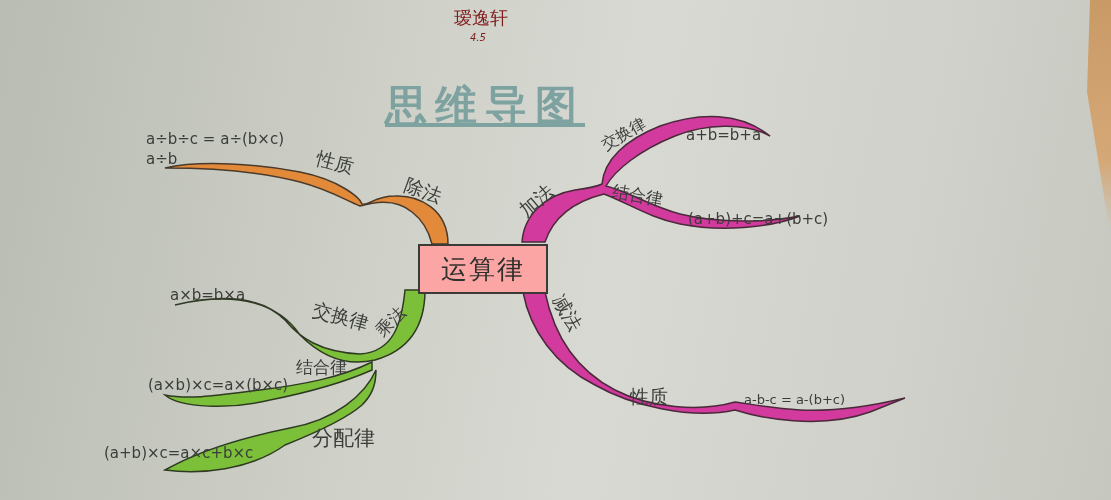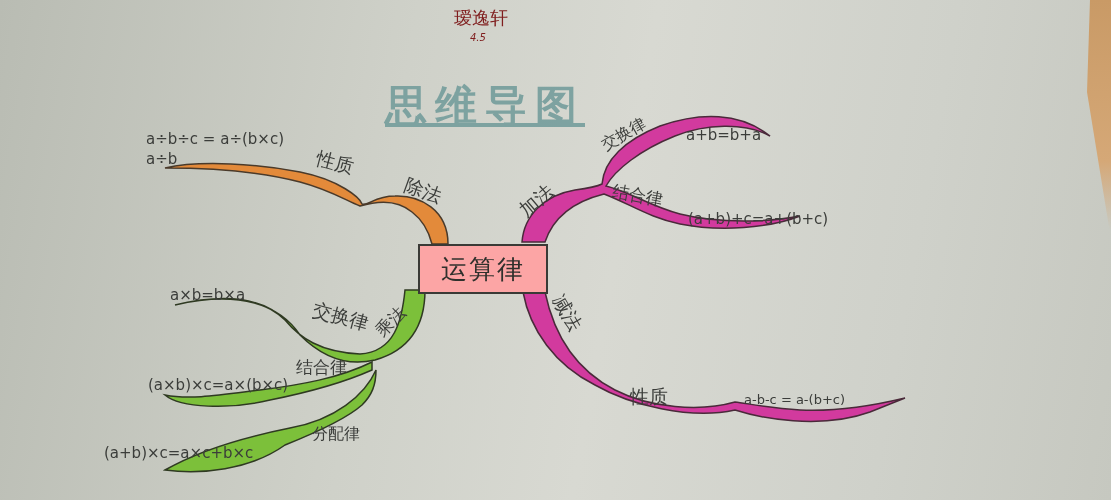--- a/index.html
+++ b/index.html
@@ -67,14 +67,14 @@
 
 <div class="txt hand lbl" style="left:548px; top:300px; transform:rotate(60deg);">减法</div>
 <div class="txt hand lbl" style="left:630px; top:384px;">性质</div>
 <div class="txt hand fml" style="left:744px; top:392px; font-size:13px;">a-b-c = a-(b+c)</div>
 
 <div class="txt hand lbl" style="left:374px; top:310px; font-size:17px; transform:rotate(-45deg);">乘法</div>
 <div class="txt hand lbl" style="left:312px; top:304px; transform:rotate(15deg);">交换律</div>
 <div class="txt hand fml" style="left:170px; top:280px;margin-top:6px;">a×b=b×a</div>
 <div class="txt hand lbl" style="left:296px; top:356px; font-size:17px;">结合律</div>
 <div class="txt hand fml" style="left:148px; top:376px;">(a×b)×c=a×(b×c)</div>
-<div class="txt hand lbl" style="left:312px; top:424px; font-size:16px;">分配律</div>
+<div class="txt hand lbl" style="left:312px; top:424px; font-size:21px;">分配律</div>
 <div class="txt hand fml" style="left:104px; top:444px;">(a+b)×c=a×c+b×c</div>
 
 </body></html>

